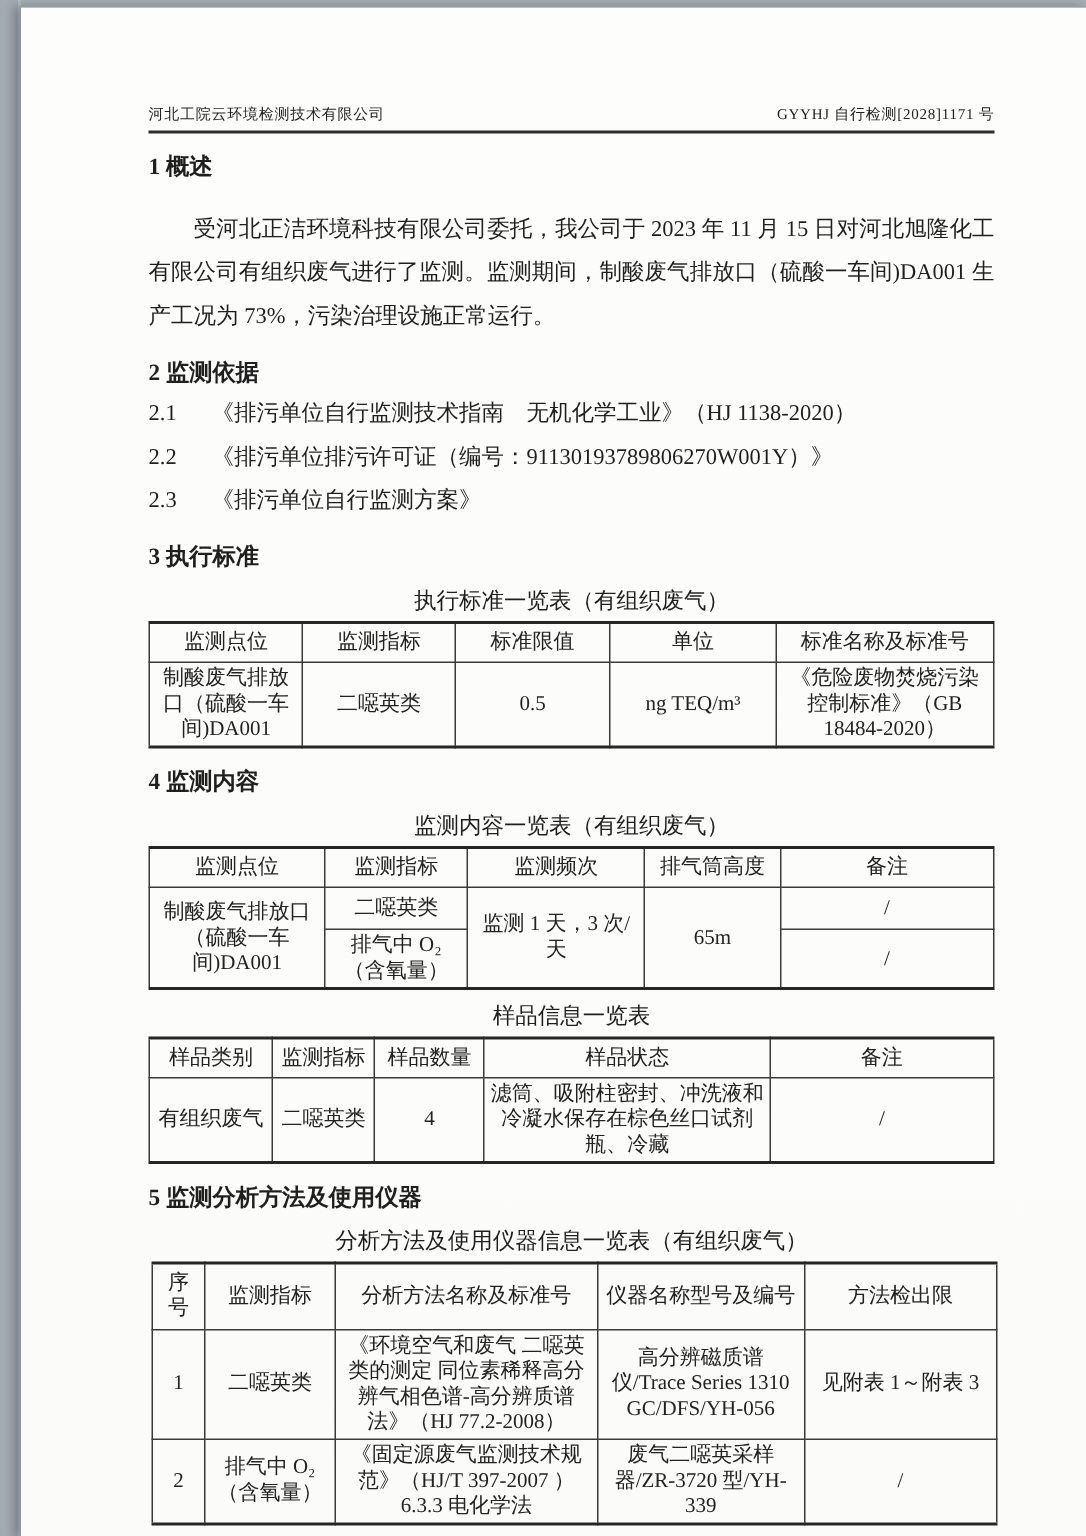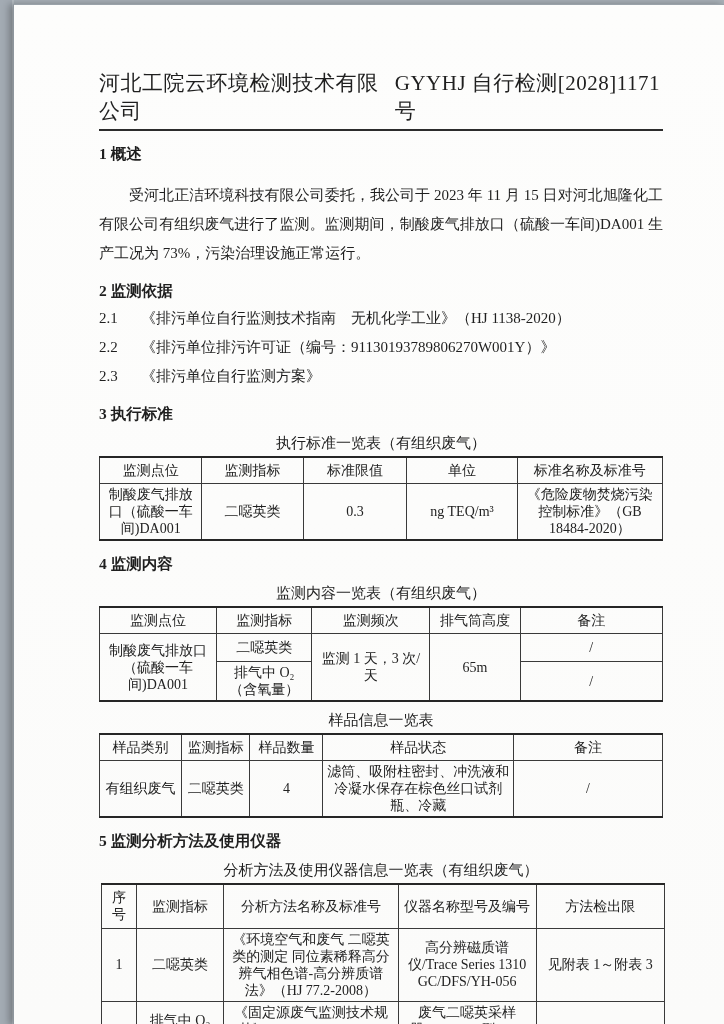--- a/index.html
+++ b/index.html
@@ -14,21 +14,21 @@
   .page{
     position:absolute;left:13px;top:4px;width:711px;height:1020px;
     background:linear-gradient(180deg,#fdfdfc,#fbfbfa);
     border-left:1px solid #8e969d;
     border-top:1px solid #9aa2a9;
     box-shadow:-4px 0 7px rgba(0,0,0,.28);
   }
   .content{padding:64px 62px 0 85px;}
   .doc-header{
     display:flex;justify-content:space-between;align-items:center;
-    font-size:21px;letter-spacing:.5px;
+    font-size:10px;letter-spacing:.5px;
     padding-bottom:4px;border-bottom:2px solid #2c2c2c;
   }
   .h-sec{font-weight:bold;font-size:15.5px;line-height:26px;margin:10px 0 0;}
   .para{margin:14px 0 0;font-size:15px;line-height:29px;text-indent:2em;text-align:justify;}
   .list-row{display:flex;font-size:15px;line-height:29px;}
   .li-no{flex:none;width:42px;}
   .tbl-title{text-align:center;font-size:15px;line-height:21px;margin-top:6px;}
   .tbl-title.mt8{margin-top:8px;}
   table.doc-table{
     width:100%;border-collapse:collapse;table-layout:fixed;
@@ -96,21 +96,21 @@
             <tr>
           <th>监测点位</th>
           <th>监测指标</th>
           <th>标准限值</th>
           <th>单位</th>
           <th>标准名称及标准号</th>
         </tr>
         <tr class="data-row">
           <td>制酸废气排放口（硫酸一车间)DA001</td>
           <td>二噁英类</td>
-          <td>0.3</td>
+          <td>0.5</td>
           <td>ng TEQ/m³</td>
           <td>《危险废物焚烧污染控制标准》（GB 18484-2020）</td>
         </tr>
       </tbody>
         </table>
 
       <div class="h-sec">4 监测内容</div>
       <div class="tbl-title">监测内容一览表（有组织废气）</div>
       <table class="doc-table t2">
         <colgroup>

